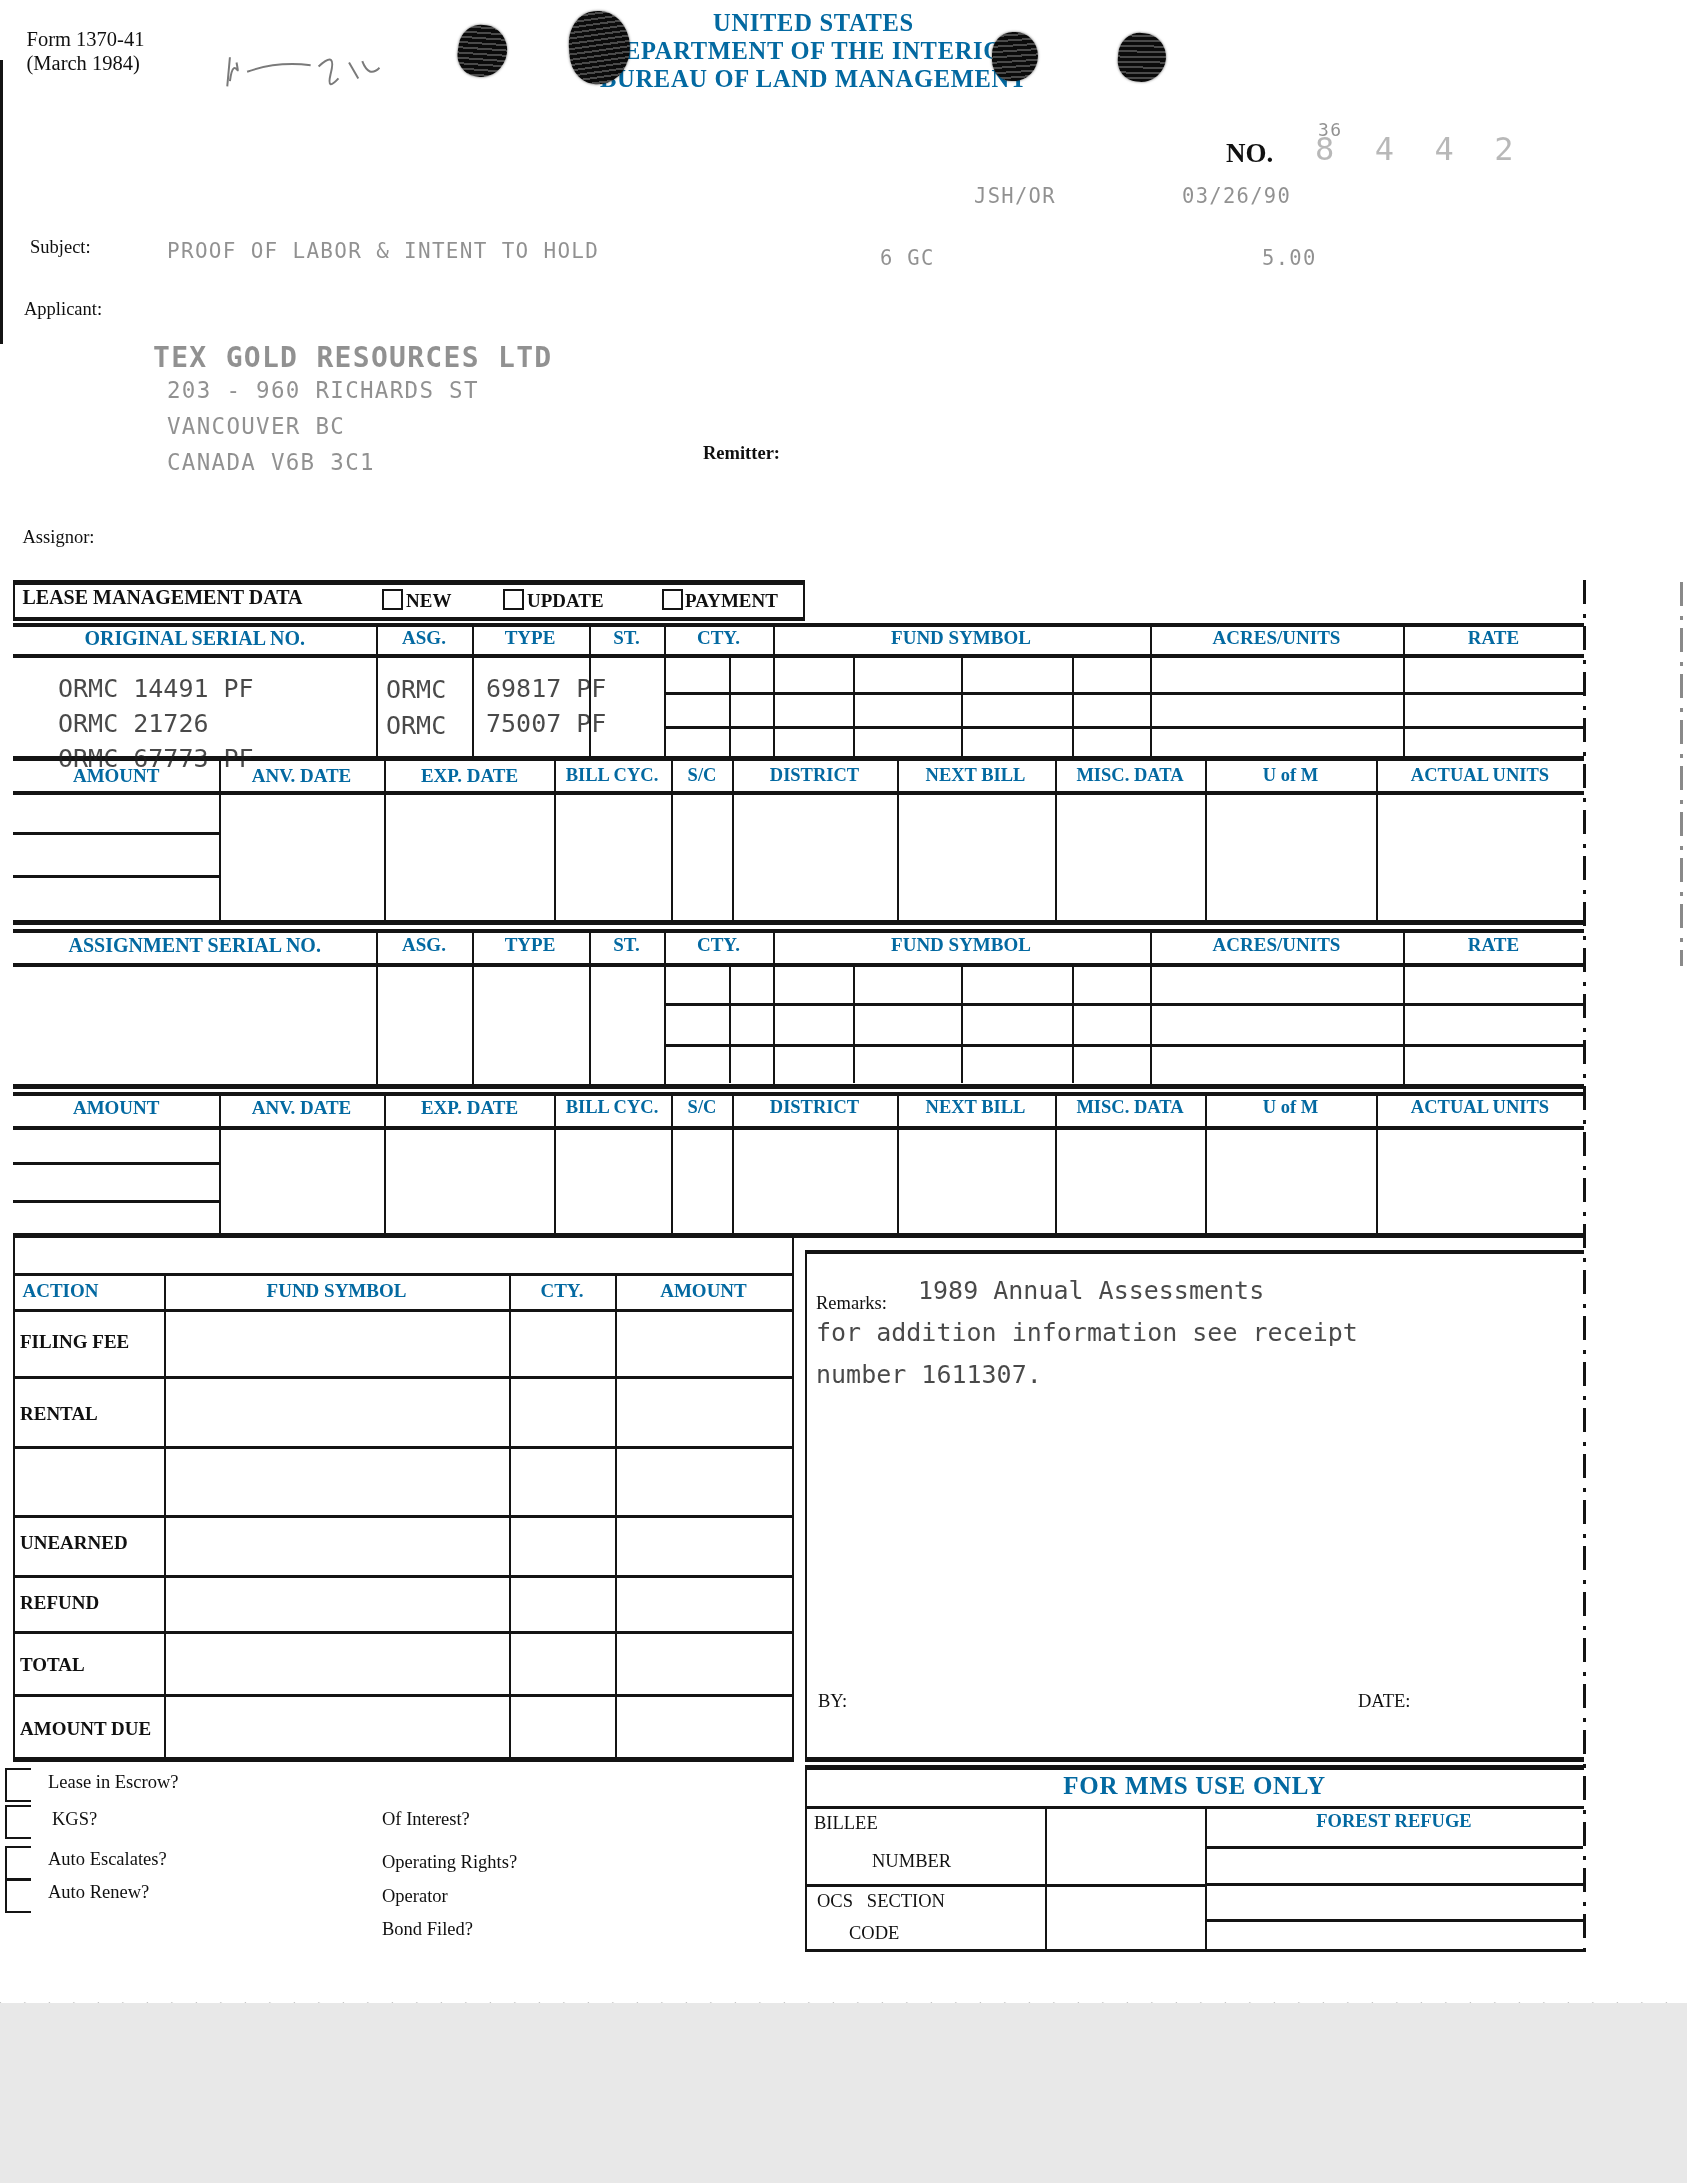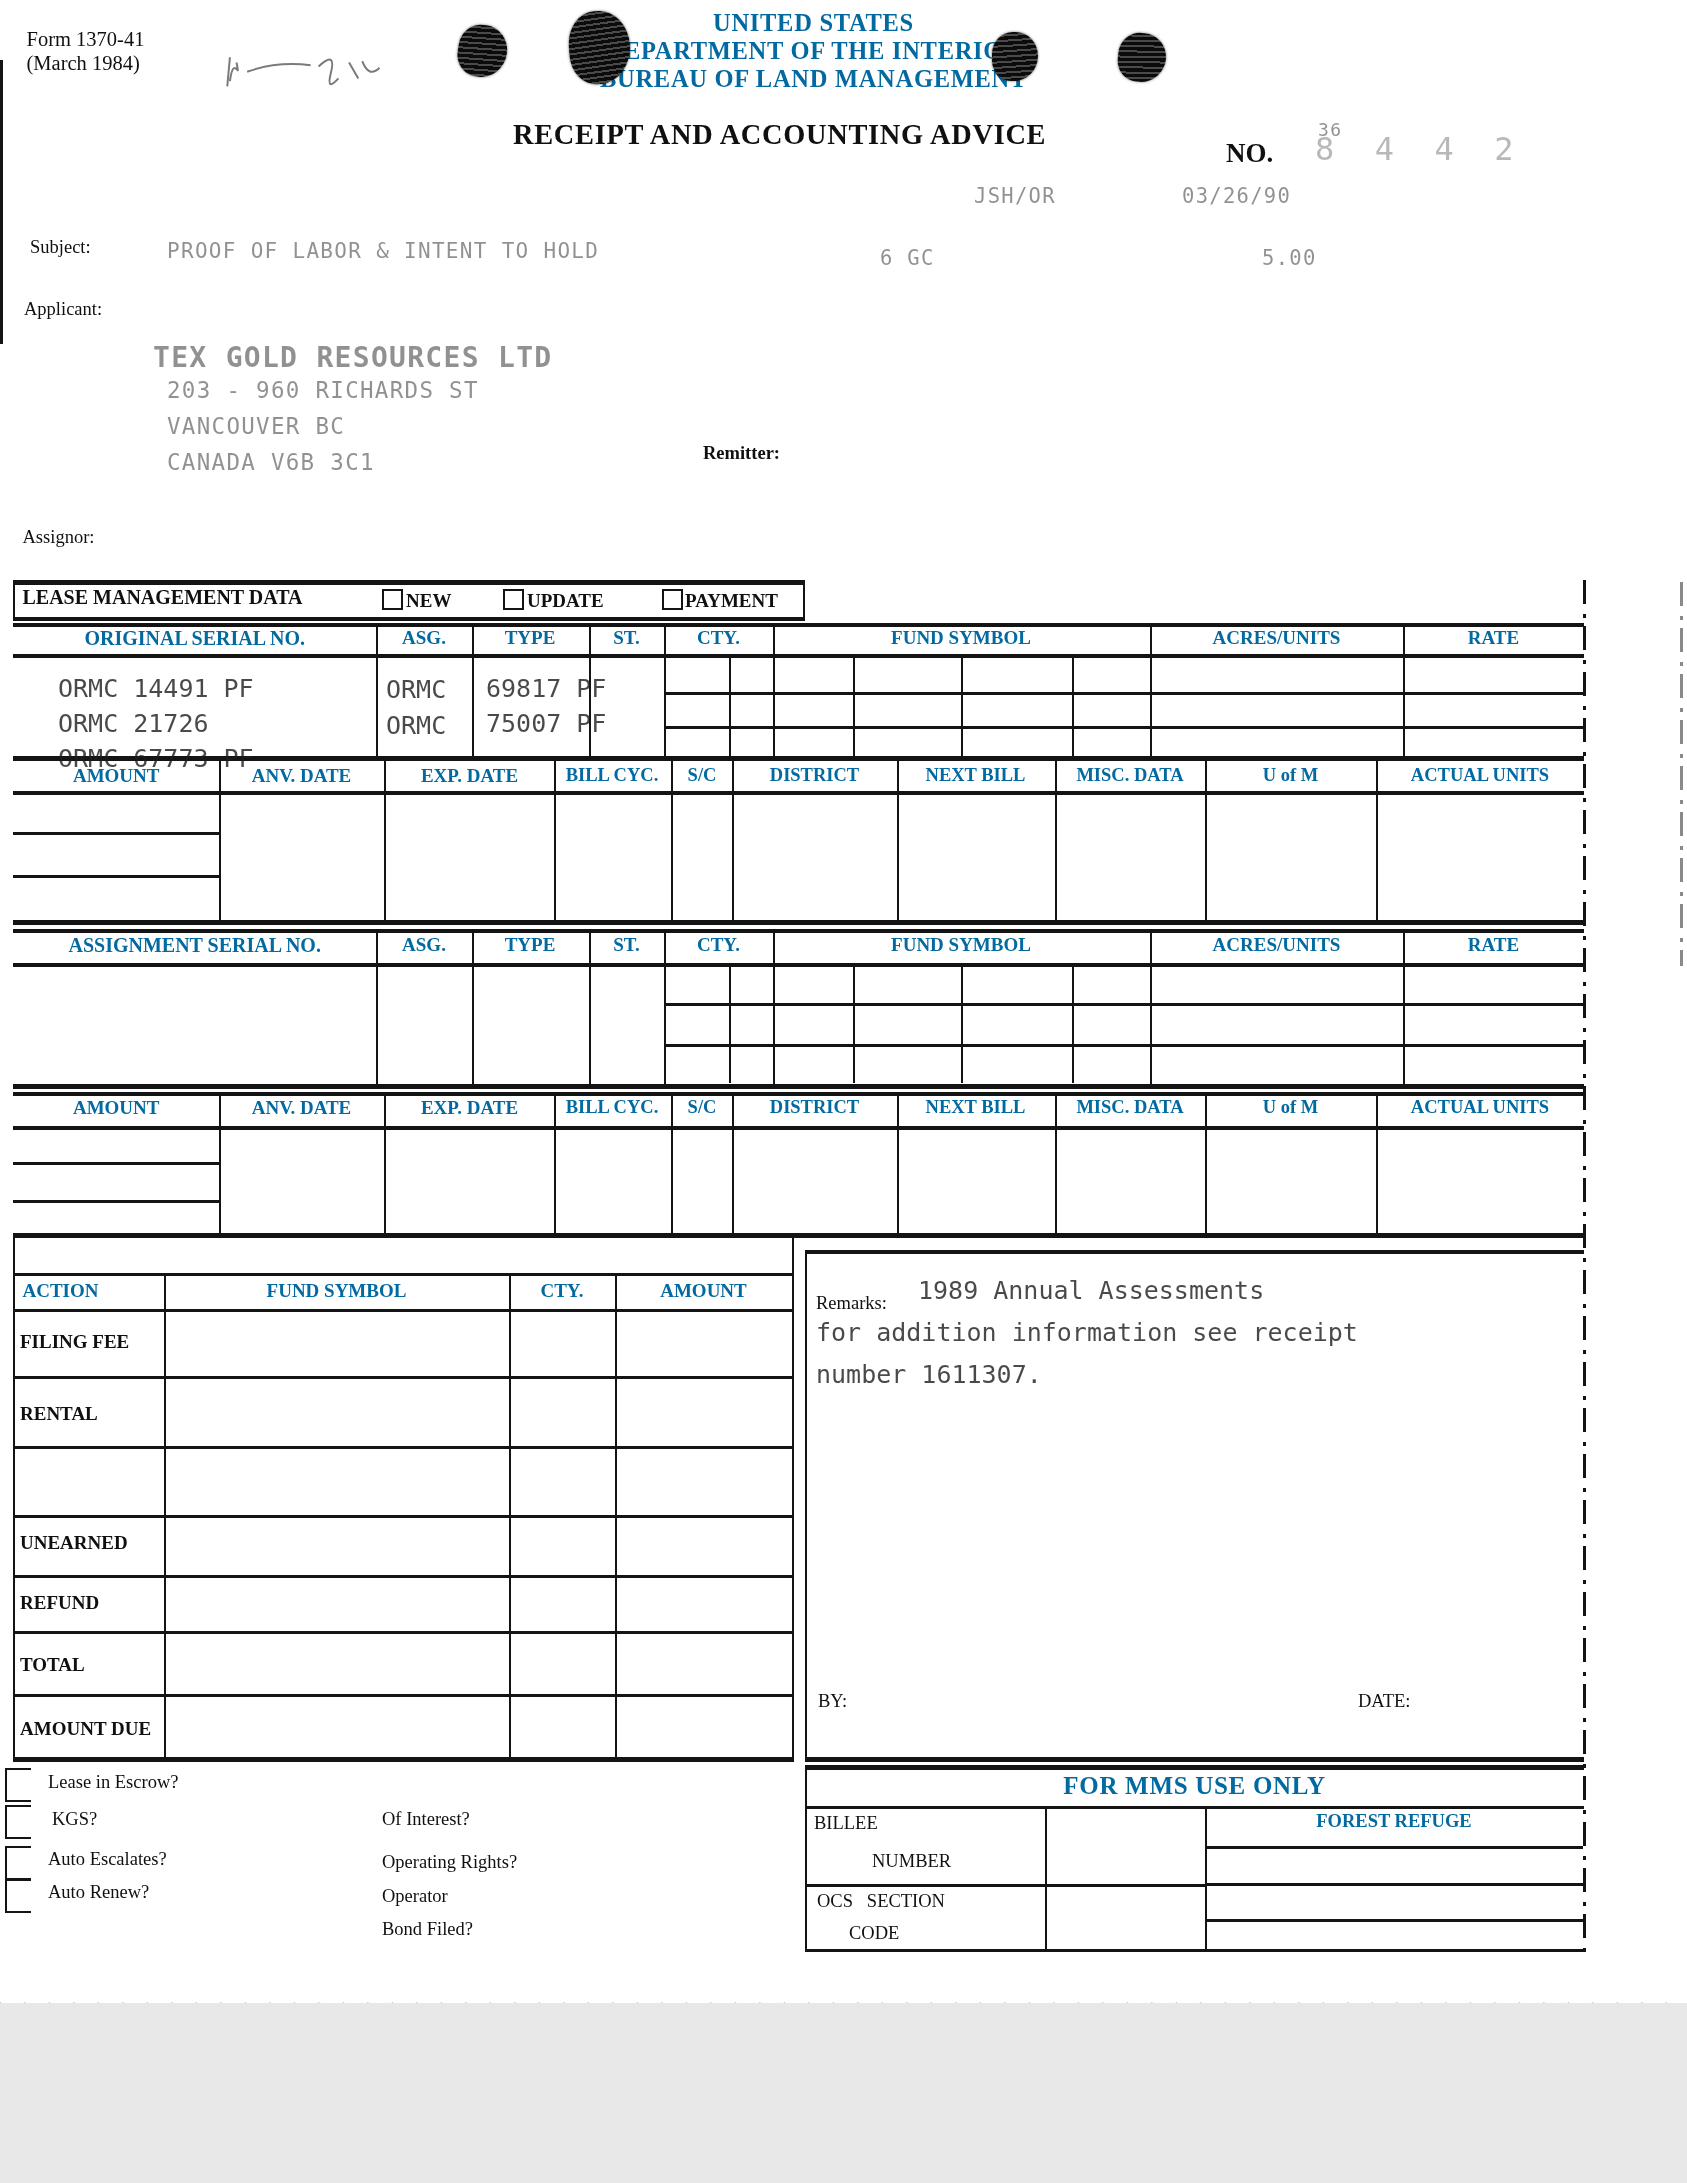--- a/index.html
+++ b/index.html
@@ -42,21 +42,20 @@
 
   <div class="hc" style="left:463px;top:9.3px;width:701px;font-size:24.5px;letter-spacing:0.7px;">UNITED STATES</div>
   <div class="hc" style="left:463px;top:37px;width:701px;font-size:24.5px;letter-spacing:0.7px;">DEPARTMENT OF THE INTERIOR</div>
   <div class="hc" style="left:463px;top:65px;width:701px;font-size:24.5px;letter-spacing:0.7px;">BUREAU OF LAND MANAGEMENT</div>
 
   <div class="blob" style="left:458px;top:25px;width:49px;height:52px;transform:rotate(8deg);"></div>
   <div class="blob" style="left:569px;top:10.6px;width:61px;height:73px;transform:rotate(-4deg);"></div>
   <div class="blob" style="left:992px;top:32px;width:46px;height:49px;"></div>
   <div class="blob" style="left:1118px;top:33px;width:48px;height:49px;transform:rotate(5deg);"></div>
 
-  <div class="lbl b" style="left:513px;top:119px;font-size:28.4px;letter-spacing:0.7px;">RECEIPT AND ACCOUNTING ADVICE</div>
   <div class="lbl b" style="left:1226px;top:138px;font-size:27px;">NO.</div>
   <div class="dm" style="left:1318px;top:119px;font-size:18px;">36</div>
   <div class="dm" style="left:1315px;top:130px;font-size:32px;letter-spacing:10.6px;opacity:.32;filter:blur(0.6px);">8 4 4 2</div>
   <div class="dm" style="left:974px;top:184px;font-size:20.5px;">JSH/OR</div>
   <div class="dm" style="left:1182px;top:184px;font-size:20.5px;">03/26/90</div>
 
   <div class="lbl" style="left:30px;top:237px;font-size:18.5px;">Subject:</div>
   <div class="dm" style="left:167px;top:239px;font-size:21px;">PROOF OF LABOR &amp; INTENT TO HOLD</div>
   <div class="dm" style="left:880px;top:246px;font-size:20.5px;">6  GC</div>
   <div class="dm" style="left:1262px;top:246px;font-size:20.5px;">5.00</div>

